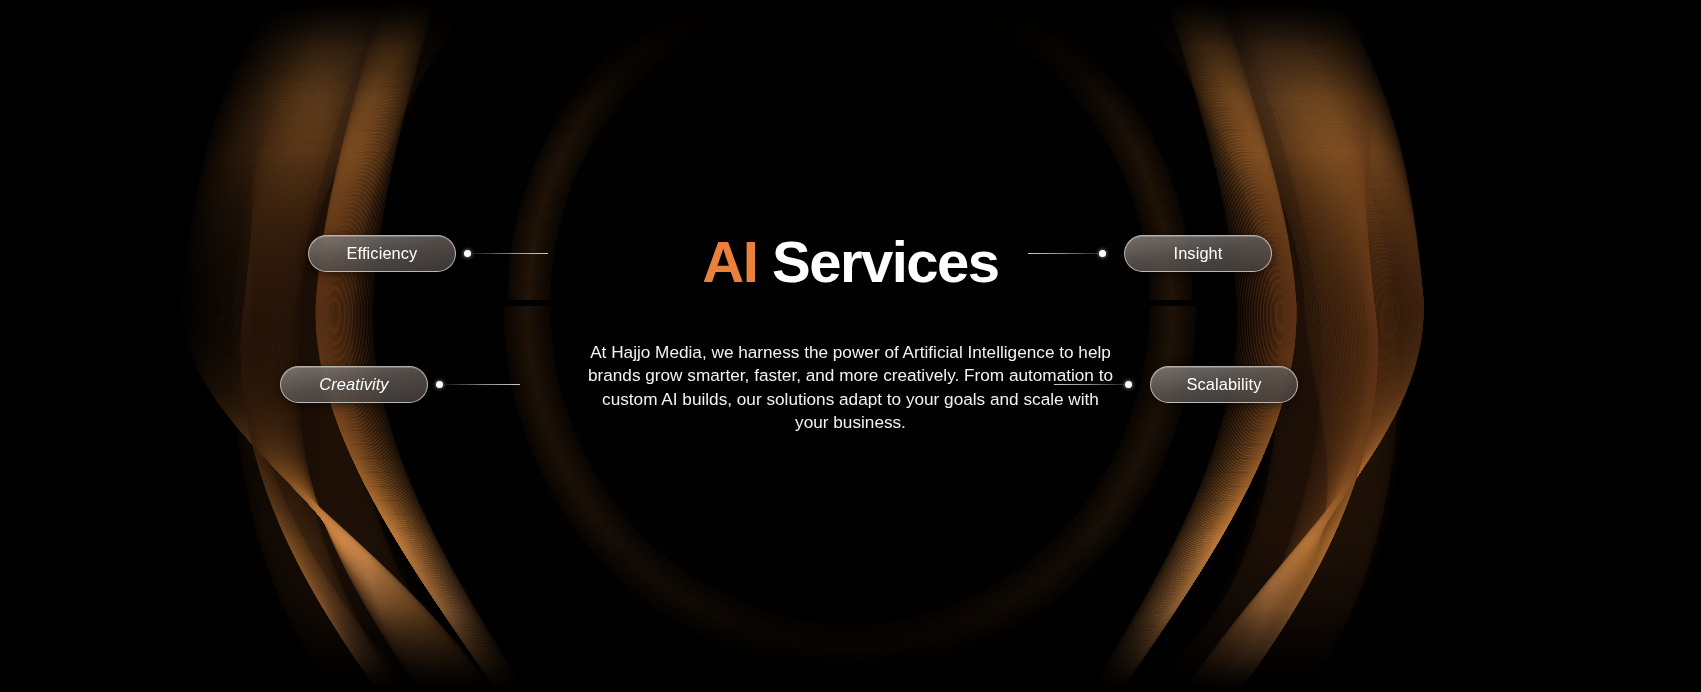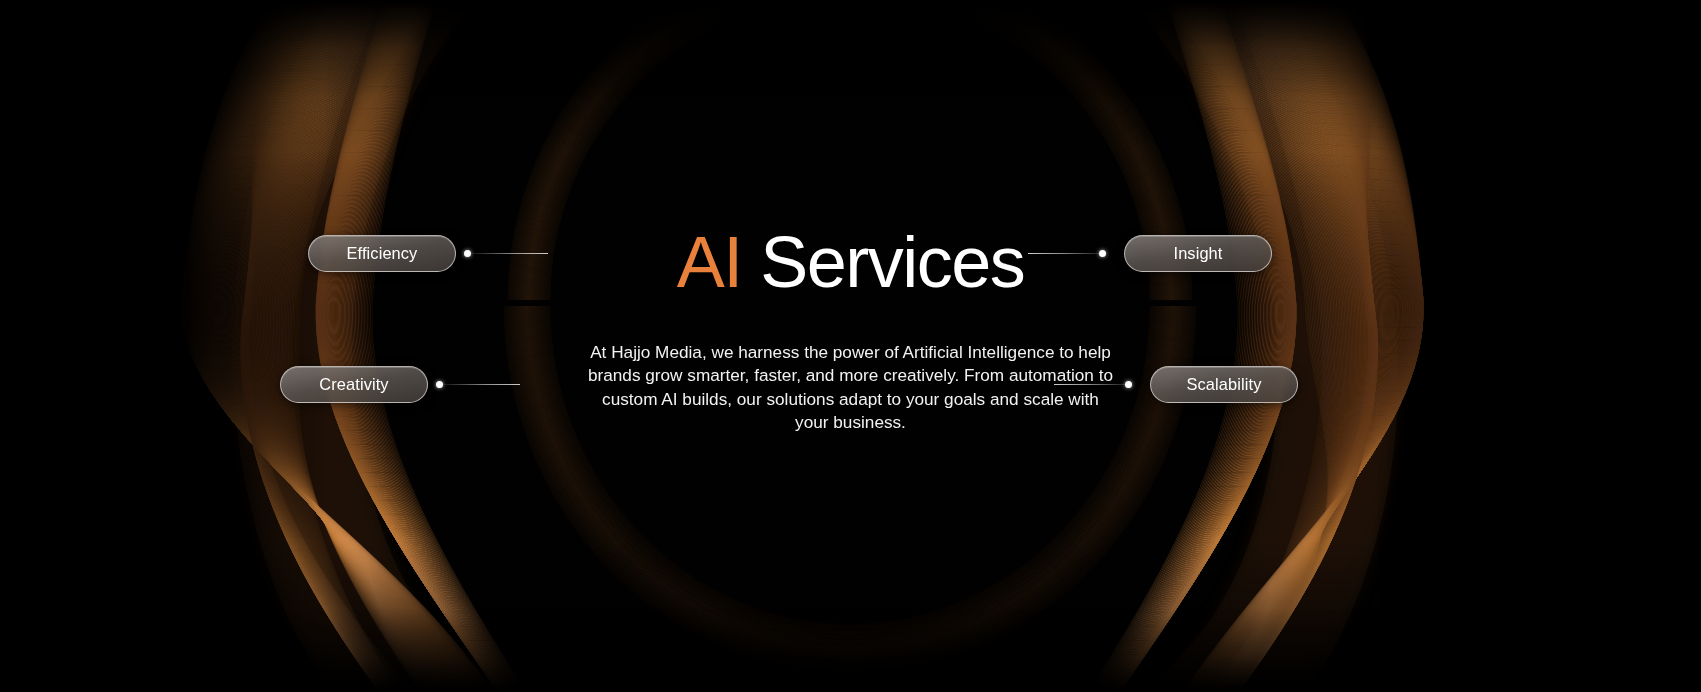--- a/index.html
+++ b/index.html
@@ -32,24 +32,24 @@
     position:absolute;
     left:0; top:0;
     width:1701px; height:692px;
   }
 
   .headline {
     position:absolute;
     left:0; top:218px;
     width:1701px;
     text-align:center;
-    font-size:72px;
+    font-size:58px;
     line-height:88px;
     letter-spacing:-1.5px;
-    font-weight:400;
+    font-weight:700;
     color:#ffffff;
     white-space:nowrap;
   }
   .headline .accent { color:#e9813c; }
   .headline .rest   { color:#ffffff; }
 
   .blurb {
     position:absolute;
     left:50%;
     transform:translateX(-50%);
@@ -80,21 +80,21 @@
                rgba(70,64,60,.84) 100%);
     border:1px solid rgba(225,221,217,.72);
     box-shadow:inset 0 1px 0 rgba(255,255,255,.22),
                0 2px 10px rgba(0,0,0,.55);
     white-space:nowrap;
     backdrop-filter:blur(3px);
   }
 
   .pill-efficiency  { left:308px;  top:235px; width:148px; }
   .pill-insight     { left:1124px; top:235px; width:148px; }
-  .pill-creativity  { left:280px;  top:366px; width:148px; }
+  .pill-creativity  { left:280px;  top:366px; width:148px;font-style:italic; }
   .pill-scalability { left:1150px; top:366px; width:148px;text-align:center; }
 
   
   .conn {
     position:absolute;
     height:1px;
     background:linear-gradient(90deg,
                rgba(255,255,255,.05) 0%,
                rgba(255,255,255,.55) 55%,
                rgba(255,255,255,.8) 100%);

